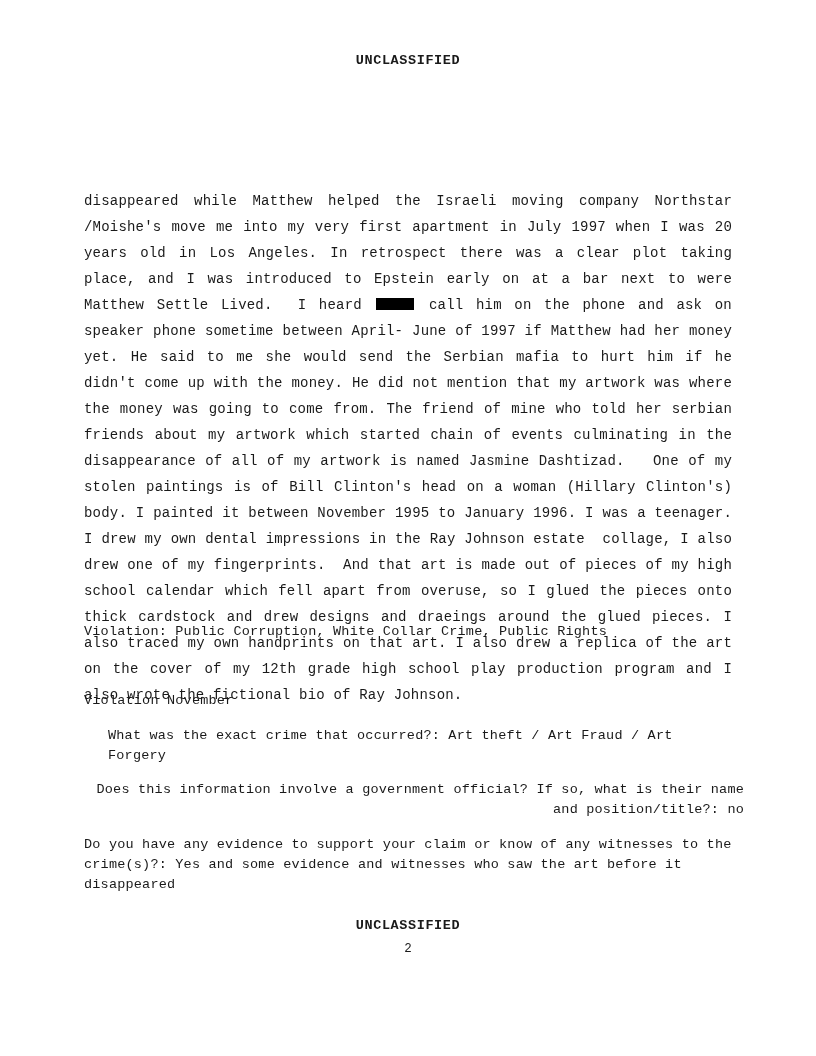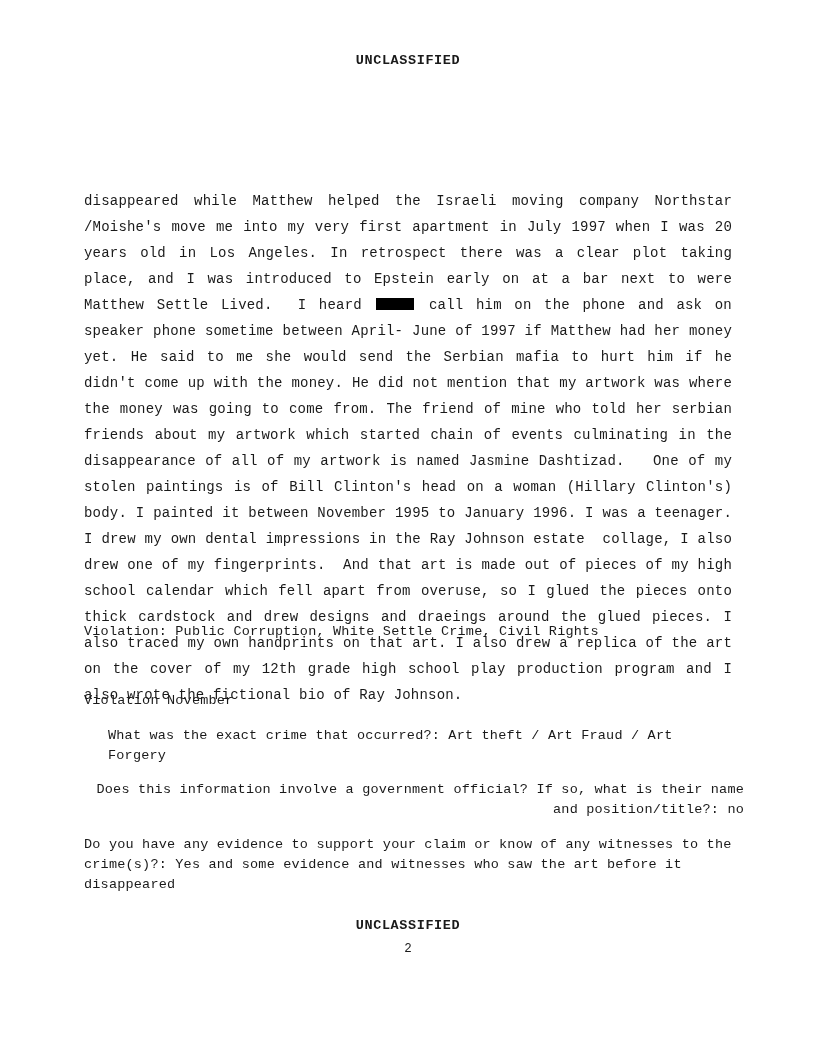--- a/index.html
+++ b/index.html
@@ -102,21 +102,21 @@
 
 <div class="page">
 
   <div class="classification-top">UNCLASSIFIED</div>
 
 
   <div class="body-block">
     <p class="para"><span>disappeared while Matthew helped the Israeli moving company Northstar /Moishe's move me into my very first apartment in July 1997 when I was 20 years old in Los Angeles. In retrospect there was a clear plot taking place, and I was introduced to Epstein early on at a bar next to were Matthew Settle Lived.  I heard </span><span class="redaction"></span><span> call him on the phone and ask on speaker phone sometime between April- June of 1997 if Matthew had her money yet. He said to me she would send the Serbian mafia to hurt him if he didn't come up with the money. He did not mention that my artwork was where the money was going to come from. The friend of mine who told her serbian friends about my artwork which started chain of events culminating in the disappearance of all of my artwork is named Jasmine Dashtizad.   One of my stolen paintings is of Bill Clinton's head on a woman (Hillary Clinton's) body. I painted it between November 1995 to January 1996. I was a teenager. I drew my own dental impressions in the Ray Johnson estate  collage, I also drew one of my fingerprints.  And that art is made out of pieces of my high school calendar which fell apart from overuse, so I glued the pieces onto thick cardstock and drew designs and draeings around the glued pieces. I also traced my own handprints on that art. I also drew a replica of the art on the cover of my 12th grade high school play production program and I also wrote the fictional bio of Ray Johnson.</span></p>
   </div>
 
-  <div class="section-block violation-line">Violation: Public Corruption, White Settle Crime, Civil Rights</div>
+  <div class="section-block violation-line">Violation: Public Corruption, White Collar Crime, Public Rights</div>
 
   <div class="section-block questions-head">Violation November</div>
 
   <div class="section-block q1">What was the exact crime that occurred?: Art theft / Art Fraud / Art Forgery</div>
 
   <div class="section-block q2">Does this information involve a government official? If so, what is their name and position/title?: no</div>
 
   <div class="section-block q3">Do you have any evidence to support your claim or know of any witnesses to the crime(s)?: Yes and some evidence and witnesses who saw the art before it disappeared</div>
 
   <div class="classification-bottom">UNCLASSIFIED</div>

